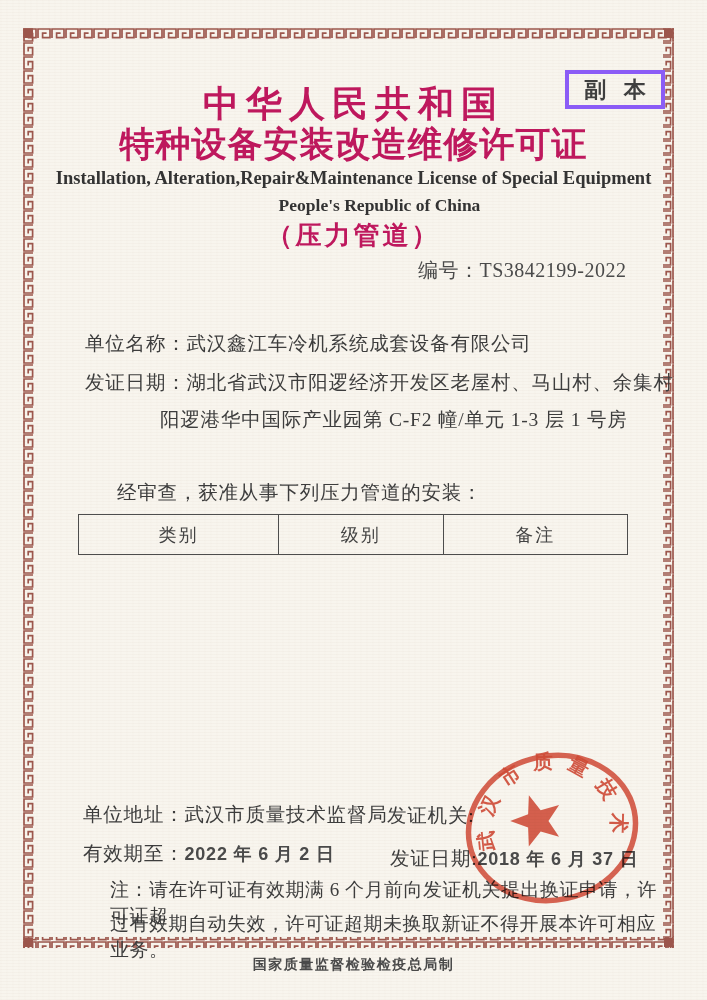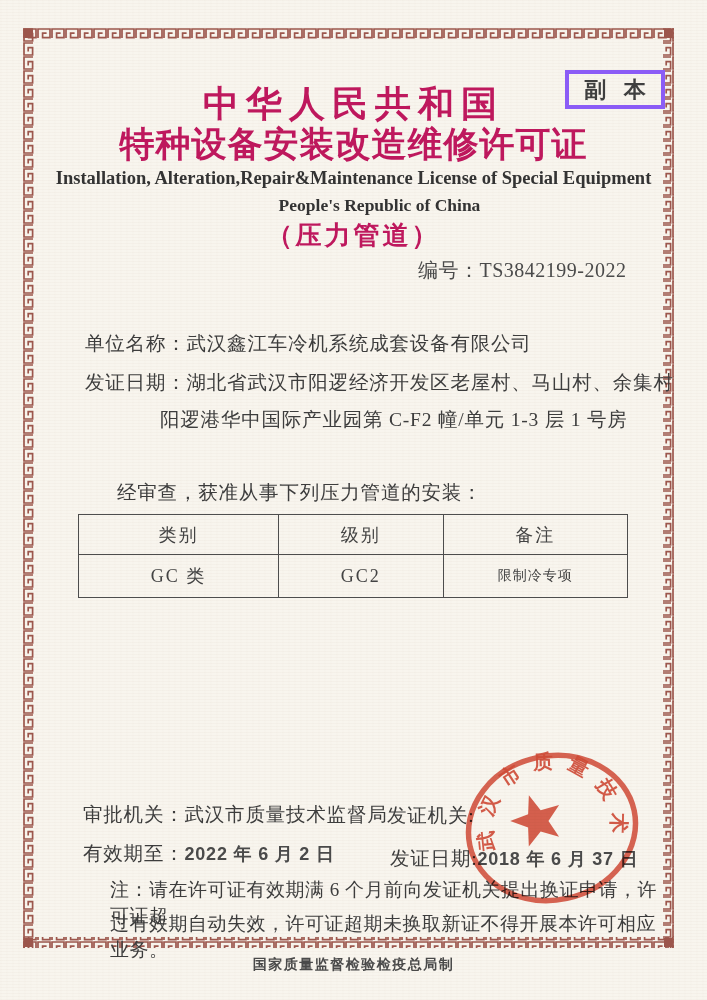--- a/index.html
+++ b/index.html
@@ -122,30 +122,25 @@
       <col style="width:36.4%">
       <col style="width:30%">
       <col style="width:33.6%">
     </colgroup>
   <tbody>
       <tr class="hdr">
     <td>类别</td>
     <td>级别</td>
     <td>备注</td>
   </tr>
-  <tr class="datarow">
-    <td>GC 类</td>
-    <td>GC2</td>
-    <td class="remark">限制冷专项</td>
-  </tr>
 </tbody>
   </table>
 
 <div class="abs field-line approval-line">
-  <span>审批机关：</span><span>武汉市质量技术监督局</span>
+  <span>单位地址：</span><span>武汉市质量技术监督局</span>
 </div>
 <div class="abs field-line issuing-label">发证机关:</div>
 <div class="abs field-line valid-line">
   <span>有效期至：</span><span class="date-val">2022 年 6 月 2 日</span>
 </div>
 <div class="abs field-line issue-line">
   <span>发证日期:</span><span class="date-val">2018 年 6 月 37 日</span>
 </div>
 
 <div class="abs note-text note1">注：请在许可证有效期满 6 个月前向发证机关提出换证申请，许可证超</div>

